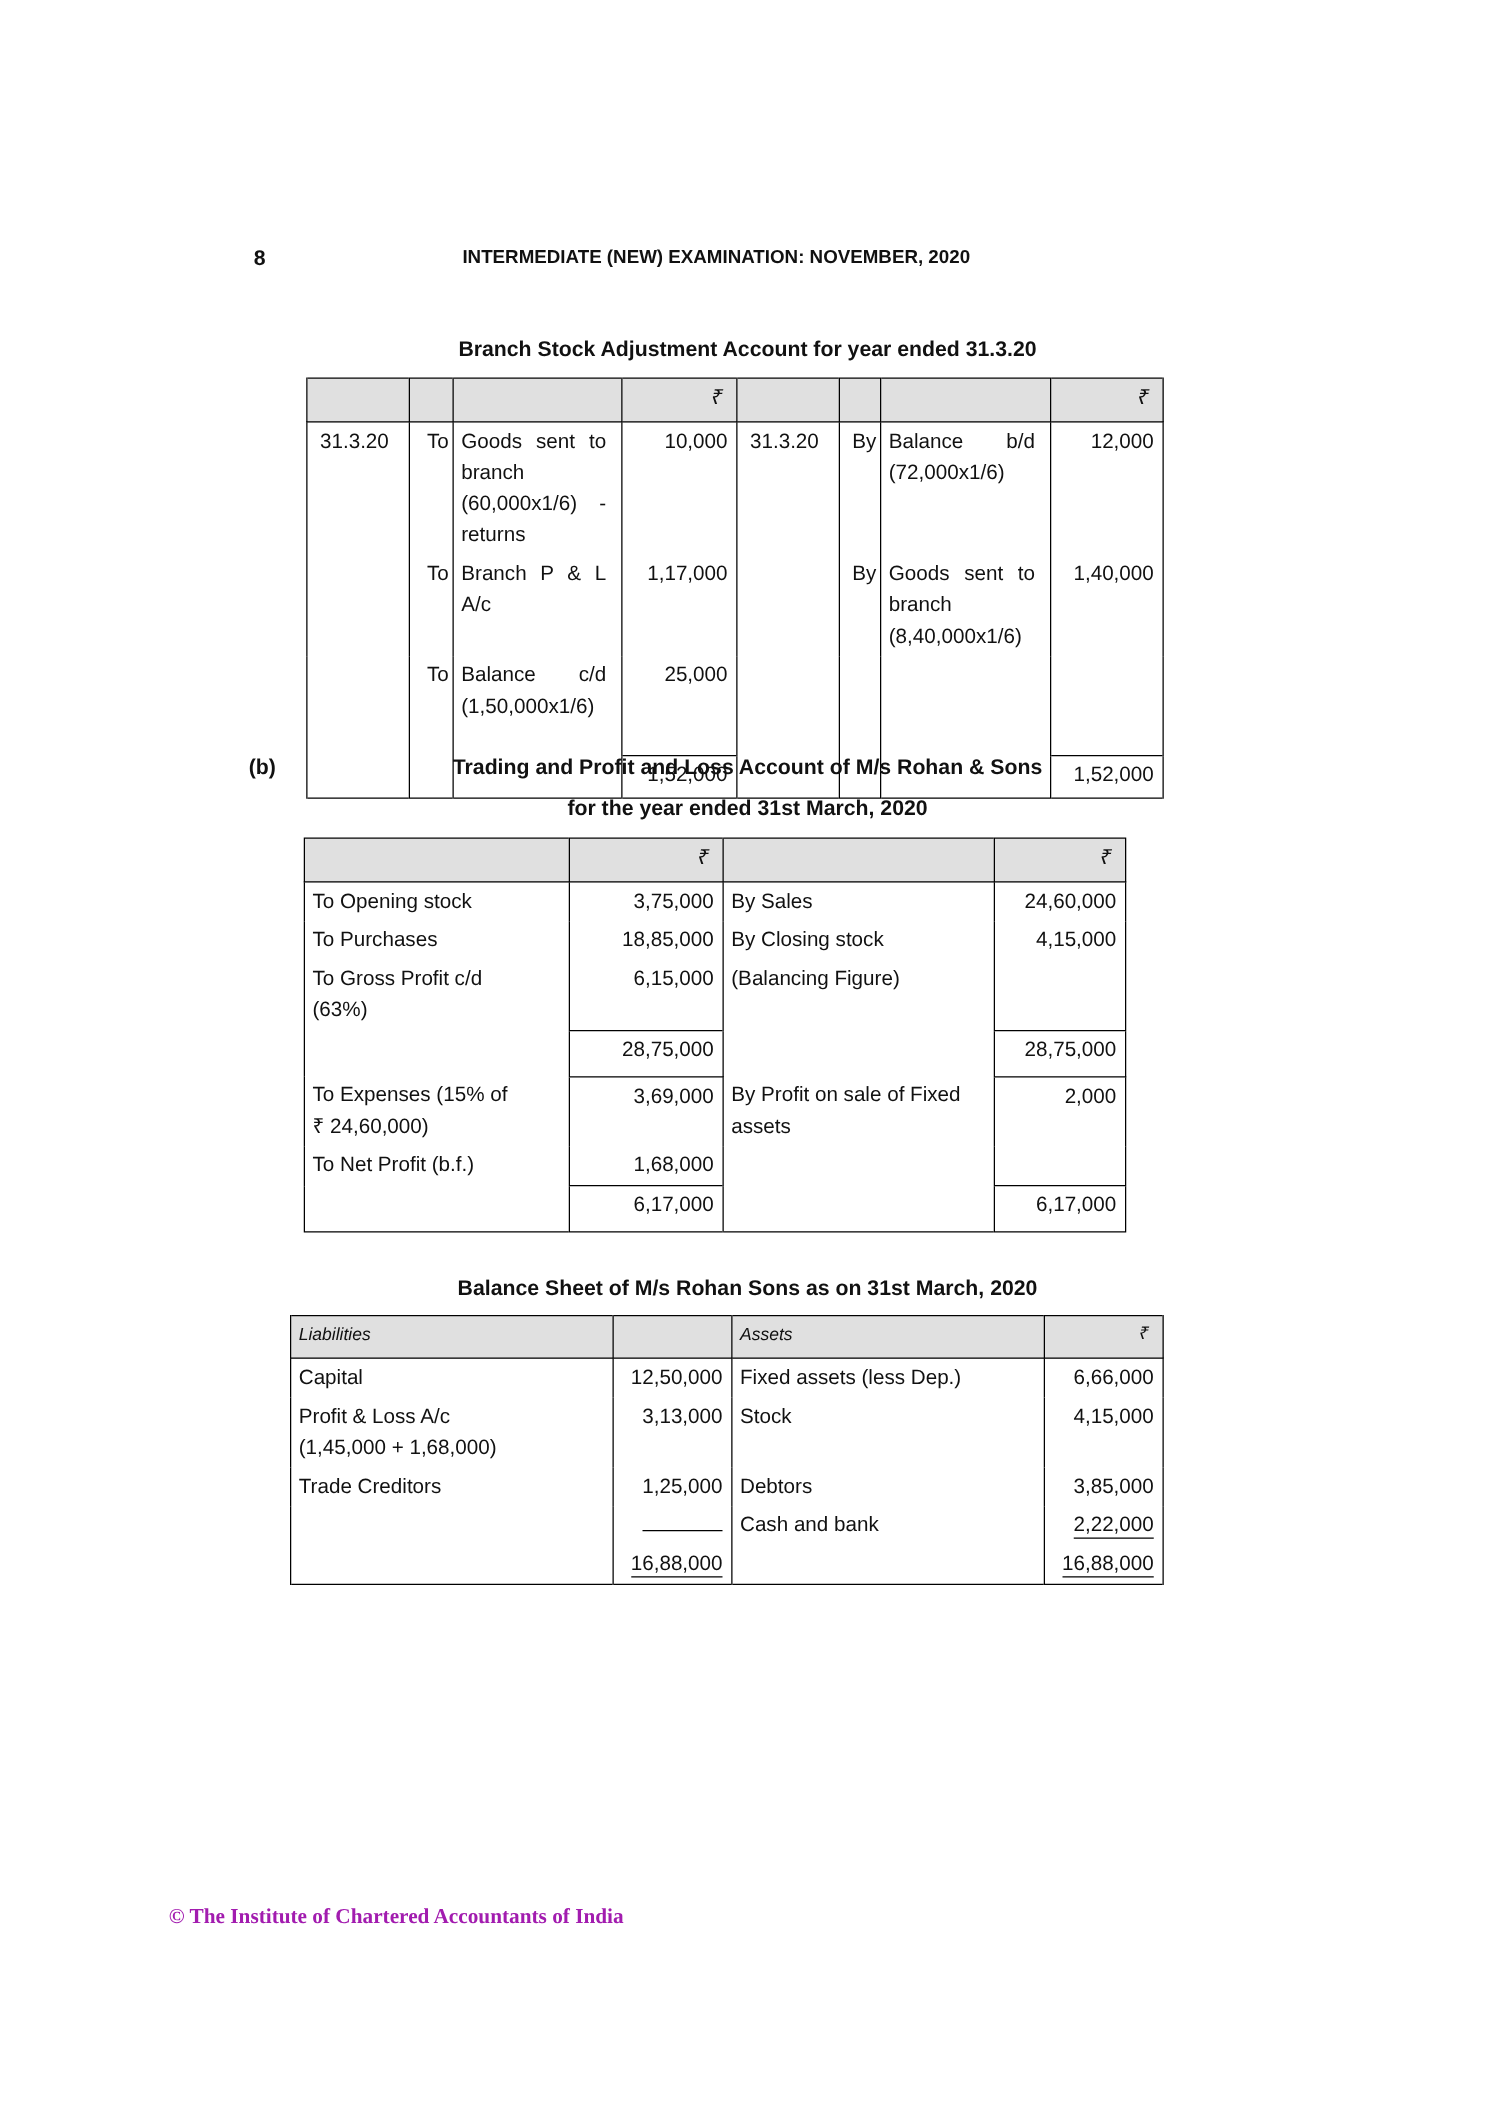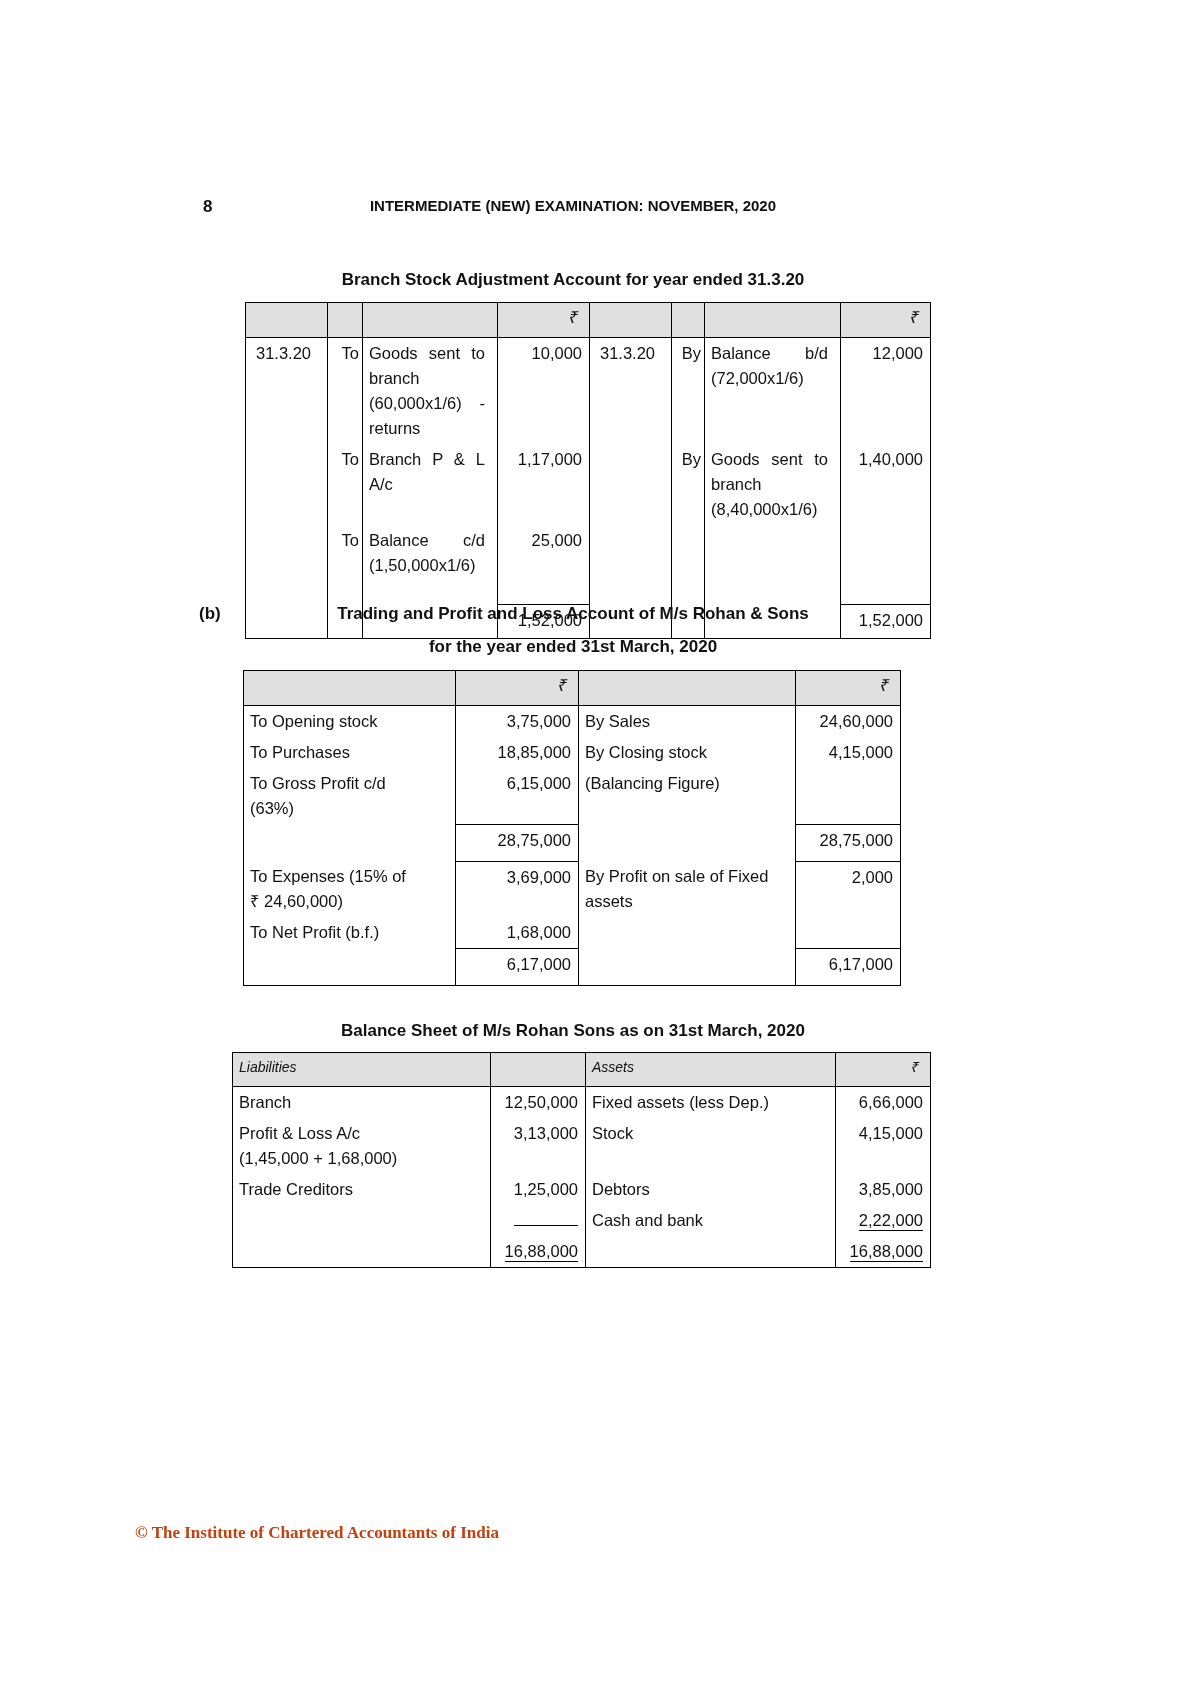--- a/index.html
+++ b/index.html
@@ -4,21 +4,21 @@
 <style>
   html,body{margin:0;padding:0;}
   body{
     width:1191px;height:1683px;background:#ffffff;
     font-family:"Liberation Sans",sans-serif;color:#111;
   }
   .page{position:relative;width:1191px;height:1683px;background:#fff;overflow:hidden;}
   .centerband{position:absolute;left:0;width:1146px;text-align:center;}
   .page-number{position:absolute;left:203px;top:197px;font-size:17px;font-weight:bold;}
   .doc-header-title{font-size:15px;font-weight:bold;}
-  .section-title{font-size:17px;font-weight:bold;}
+  .section-title{font-size:17px;font-weight:bold;margin-left:25px;}
   .section-label{position:absolute;left:199px;top:604px;font-size:17px;font-weight:bold;}
 
   table.tbl{border-collapse:collapse;table-layout:fixed;position:absolute;border:1px solid #000;}
   .tbl td{
     border-left:1px solid #000;border-right:1px solid #000;
     vertical-align:top;font-size:16.5px;line-height:25px;
     padding:3px 6px;word-wrap:break-word;
   }
   .tbl tr.hrow td{background:#e0e0e0;border-bottom:1px solid #000;height:30px;padding:2px 6px;}
   .cur{font-style:italic;font-family:"Liberation Serif",serif;text-align:right;padding-right:12px !important;font-size:17px;}
@@ -42,21 +42,21 @@
 
   
   .t3{left:232px;top:1052px;width:698px;}
   .t3 .part{white-space:pre-line;}
   .t3 tr.hrow td{font-style:italic;font-size:14px;height:29px;}
   .u{border-bottom:1px solid #000;padding-bottom:1px;}
   .sumline{display:inline-block;width:64px;border-bottom:1px solid #000;height:14px;}
 
   .footer{
     position:absolute;left:135px;top:1523px;
-    font-family:"Liberation Serif",serif;font-weight:bold;font-size:17px;color:#c2410c;
+    font-family:"Liberation Serif",serif;font-weight:bold;font-size:17px;color:#a21caf;
   }
 </style>
 </head>
 <body>
 
 <div class="page">
 
   <div class="page-number">8</div>
   <div class="centerband doc-header-title" style="top:197px;">INTERMEDIATE (NEW) EXAMINATION: NOVEMBER, 2020</div>
 
@@ -203,21 +203,21 @@
         <col style="width:95px">
     </colgroup>
     <tbody>
       <tr class="hrow">
         <td>Liabilities</td>
         <td></td>
         <td>Assets</td>
         <td class="cur">₹</td>
       </tr>
       <tr>
-        <td class="part">Branch</td>
+        <td class="part">Capital</td>
         <td class="amt">12,50,000</td>
         <td class="part">Fixed assets (less Dep.)</td>
         <td class="amt">6,66,000</td>
       </tr>
       <tr>
         <td class="part">Profit &amp; Loss A/c
 (1,45,000 + 1,68,000)</td>
         <td class="amt">3,13,000</td>
         <td class="part">Stock</td>
         <td class="amt">4,15,000</td>

